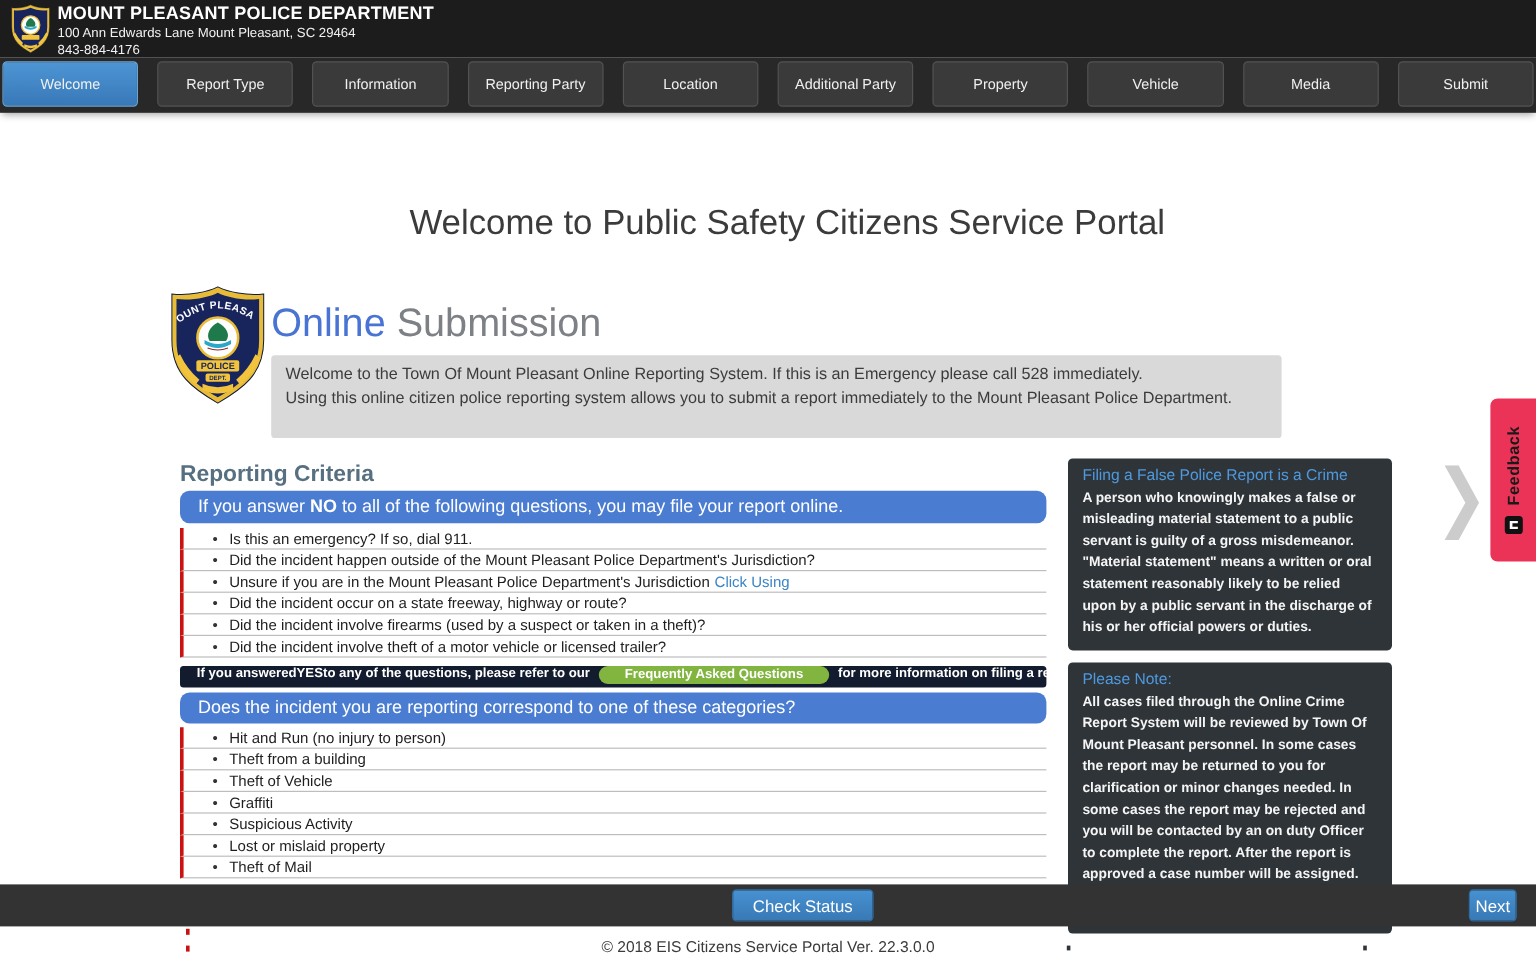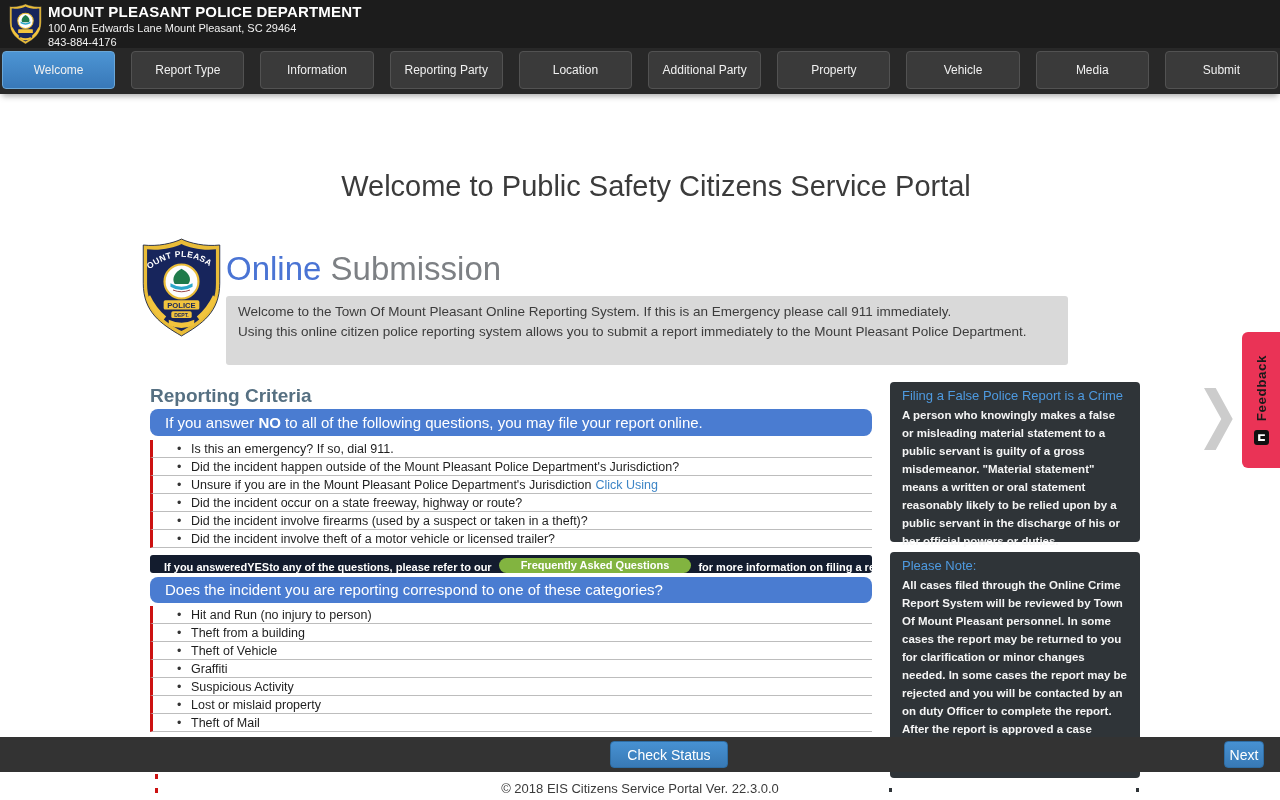--- a/index.html
+++ b/index.html
@@ -45,27 +45,27 @@
   .q-list { top:440px; }
   .cat-list { top:606px; }
   .b-item { position:relative; height:18px; border-left:3px solid #cc1111; border-bottom:1px solid #bdbdbd;
             padding-left:38px; font-size:12.5px; color:#1e1e1e; line-height:18px; white-space:nowrap; }
   .b-item::before { content:"•"; position:absolute; left:24px; color:#333; }
   .b-link { color:#3d85c6; text-decoration:none; margin-left:4px; }
 
   
   .faq-bar { position:absolute; left:150px; top:555px; width:722px; height:18px; background:#131c2e;
              border-radius:3px; color:#fff; font-size:11px; font-weight:bold;
-             display:flex; align-items:flex-end; padding-left:14px; white-space:nowrap; }
+             display:flex; align-items:flex-start; padding-left:14px; white-space:nowrap; }
   .faq-btn { background:#82b440; border:none; border-radius:9px; color:#fff; font-size:11px; font-weight:bold;
              padding:1px 22px; margin:0 7px; height:15px; line-height:13px; cursor:pointer;
              font-family:"Liberation Sans", sans-serif; }
 
   
-  .panel { position:absolute; left:890px; width:250px; background:#2f3438; border-radius:4px;
+  .panel { position:absolute; left:890px; width:270px; background:#2f3438; border-radius:4px;
            padding:6px 12px 8px 12px; z-index:1; }
   .panel1 { top:382px; height:160px; }
   .panel2 { top:552px; height:226px; }
   .panel-title { color:#4e9ae0; font-size:13px; margin-bottom:3px; }
   .panel-body { color:#f5f5f5; font-size:11.5px; font-weight:bold; line-height:18px; }
 
   
   .chevron { position:absolute; left:1192px; top:383px; font-size:62px; color:#ccc; z-index:2;
              line-height:62px; transform:scaleX(0.85); cursor:pointer; background:none; border:none;
              font-family:"DejaVu Sans", sans-serif; }
@@ -167,21 +167,21 @@
     <text x="50" y="93.5" font-size="6" font-weight="bold" fill="#17255c" text-anchor="middle" font-family="Liberation Sans, sans-serif">DEPT.</text>
     <path d="M35 97 Q50 104 65 97 L65 103 Q50 110 35 103 Z" fill="#f2c43d"></path>
   </svg>
 
   <h2 class="section-heading" style="font-weight:400;">
     <span class="blue">Online</span><span class="gray"> Submission</span>
   </h2>
 
   <div class="intro-box">
 
-      <div>Welcome to the Town Of Mount Pleasant Online Reporting System. If this is an Emergency please call 911 immediately.</div>
+      <div>Welcome to the Town Of Mount Pleasant Online Reporting System. If this is an Emergency please call 528 immediately.</div>
 
       <div>Using this online citizen police reporting system allows you to submit a report immediately to the Mount Pleasant Police Department.</div>
 
     </div>
 
   <h3 class="criteria-heading">Reporting Criteria</h3>
 
   <div class="banner banner1">
     <span>If you answer </span><b>NO</b><span> to all of the following questions, you may file your report online.</span>
   </div>

